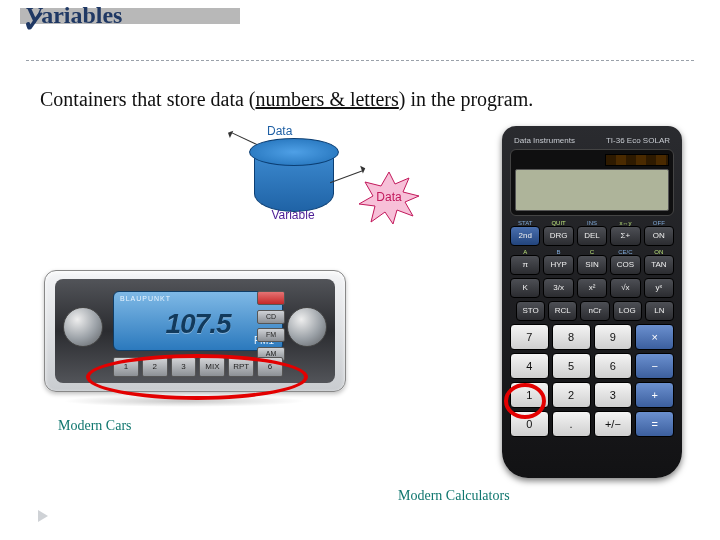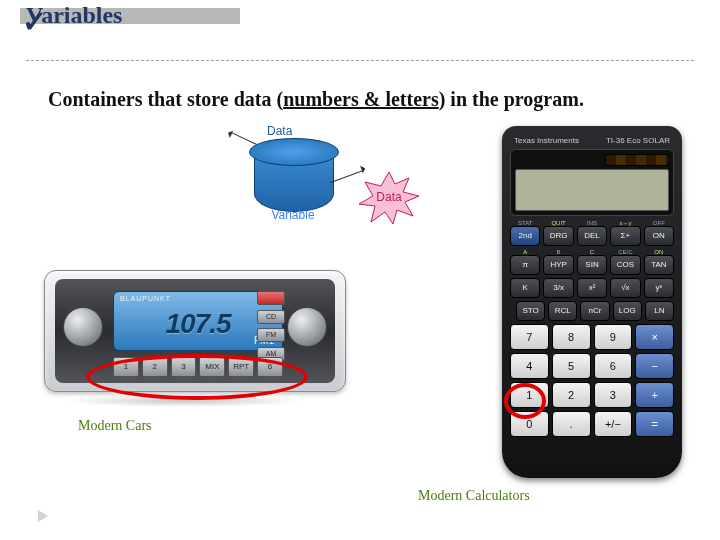--- a/index.html
+++ b/index.html
@@ -49,24 +49,24 @@
   .dashed-sep {
     position: absolute;
     left: 26px;
     top: 60px;
     width: 668px;
     border-top: 1px dashed #9aa1aa;
   }
 
   .body-text {
     position: absolute;
-    left: 48px;
+    left: 40px;
     top: 88px;
     font-size: 20px;
-    font-weight: bold;
+    font-weight: normal;
     color: #111;
   }
   .body-text .ul { text-decoration: underline; }
 
   
   .vardiag {
     position: absolute;
     left: 189px;
     top: 126px;
     width: 240px;
@@ -96,21 +96,21 @@
     border-right: 1px solid #0b3e73;
     border-bottom: 1px solid #0b3e73;
     border-radius: 0 0 44px 44px / 0 0 20px 20px;
   }
   .bucket .label {
     position: absolute;
     left: 0; top: 70px;
     width: 88px;
     text-align: center;
     font: 12px Arial, sans-serif;
-    color: #3b82f6;
+    color: #4c1d95;
   }
   .data-label-top {
     position: absolute;
     left: 78px;
     top: -2px;
     font: 12px Arial, sans-serif;
     color: #1e5fa4;
   }
   .arrow {
     position: absolute;
@@ -329,22 +329,21 @@
     width: 34px;
     height: 28px;
     border: 4px solid #e30000;
     border-radius: 50%;
     pointer-events: none;
   }
 
   .caption {
     position: absolute;
     font: 14px Georgia, serif;
-    color: #4d7c0f;
-    margin-left: 20px;
+    color: #0f766e;
   }
   .caption.cars { left: 58px; top: 418px; }
   .caption.calcs { left: 398px; top: 488px; text-align: right; }
 
   .shadow-line {
     position: absolute;
     left: 62px;
     top: 395px;
     width: 244px;
     height: 12px;
@@ -423,21 +422,21 @@
         <div class="preset">RPT</div>
         <div class="preset">6</div>
       </div>
     </div>
   </div>
   <div class="shadow-line"></div>
   <div class="red-ellipse-1"></div>
 
   <div class="calc">
     <div class="brand">
-      <span>Texas Instruments</span>
+      <span>Data Instruments</span>
       <span>TI-36 Eco SOLAR</span>
     </div>
     <div class="screen-wrap">
       <div class="solar"></div>
       <div class="screen"></div>
     </div>
 
     <div class="kbd">
       <div class="label-row">
         <span>STAT</span>

